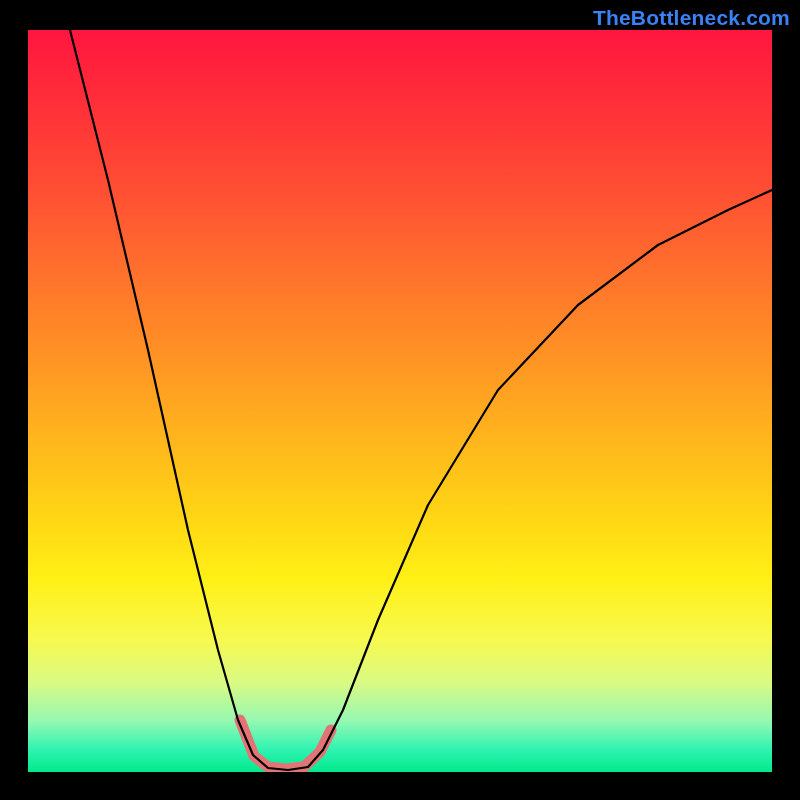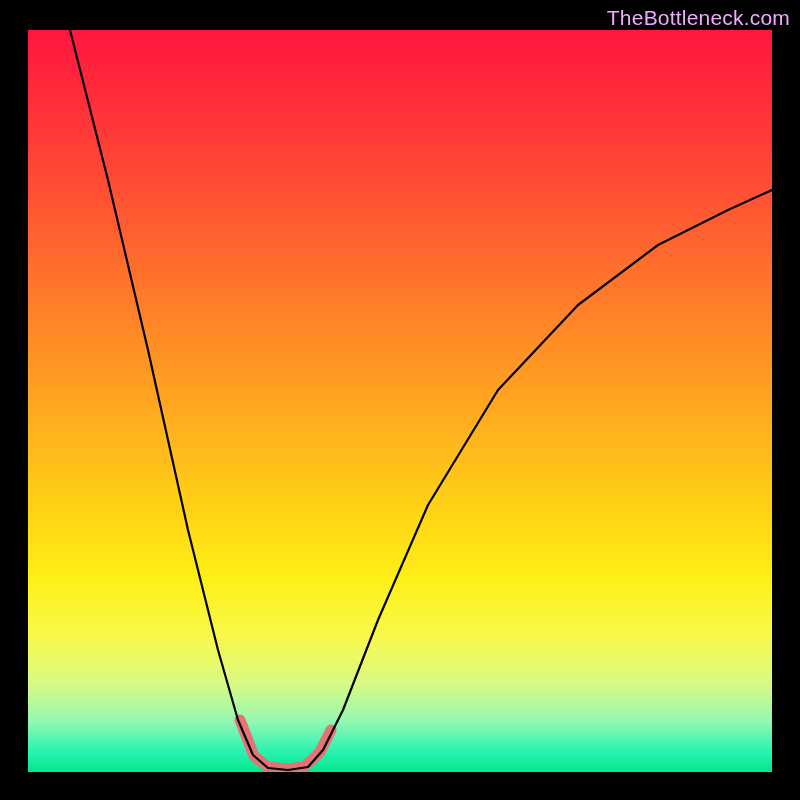--- a/index.html
+++ b/index.html
@@ -38,23 +38,23 @@
       #d9fa84 88%,
       #97f8b1 93%,
       #2ff3b2 97%,
       #01e98b 100%
     );
   }
   .watermark {
     position: absolute;
     top: 6px;
     right: 10px;
-    color: #f0abfc;
+    color: #3b82f6;
     font-size: 21px;
-    font-weight: 400;
+    font-weight: 700;
     letter-spacing: 0.2px;
     user-select: none;
   }
   svg.curve {
     position: absolute;
     left: 0;
     top: 0;
     width: 744px;
     height: 742px;
   }

